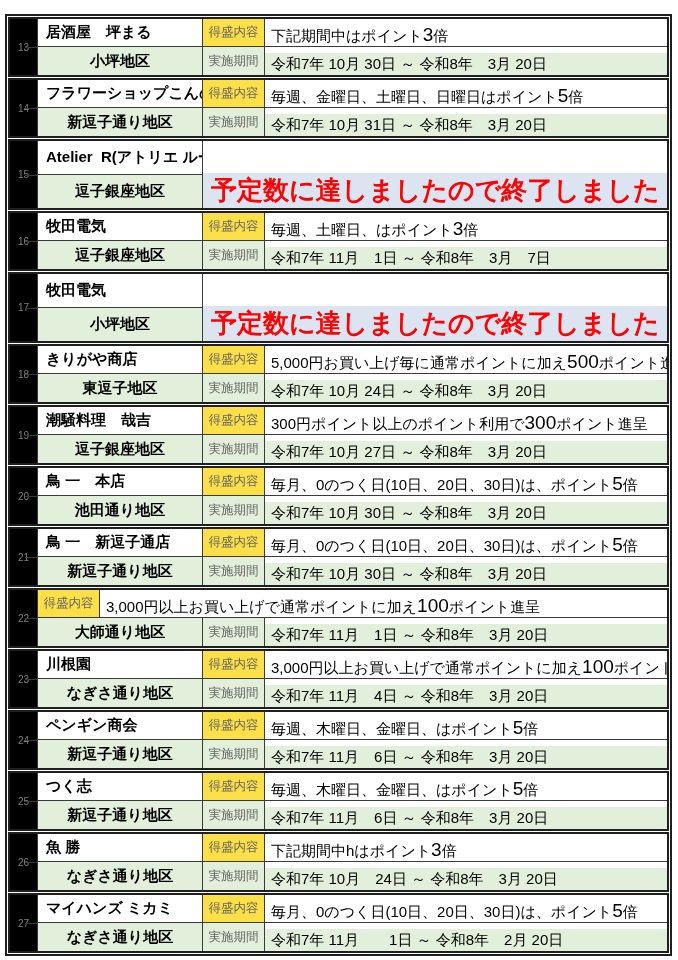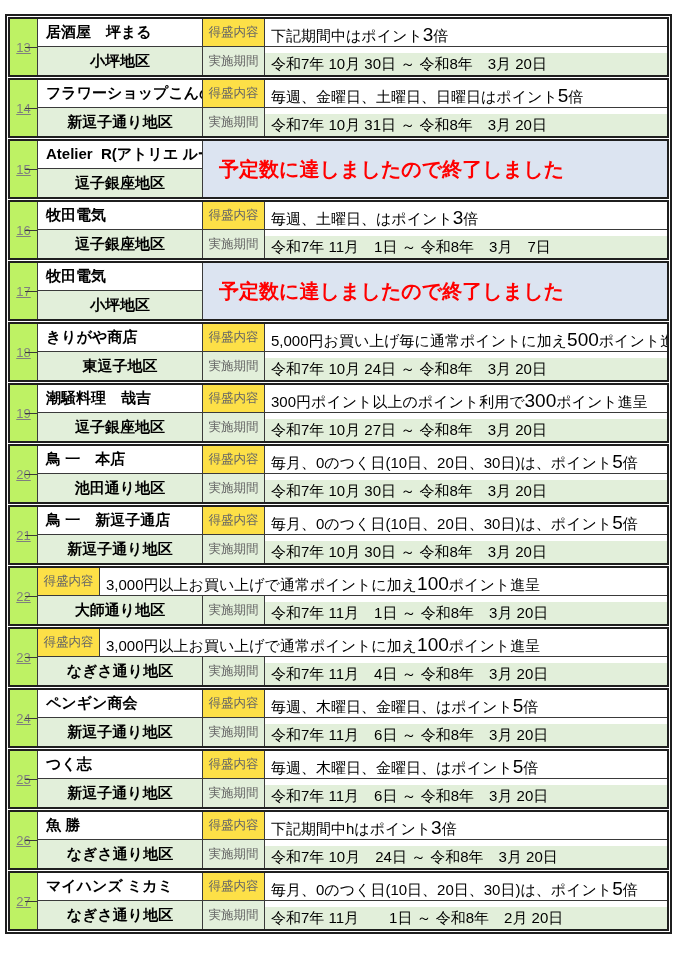--- a/index.html
+++ b/index.html
@@ -21,22 +21,22 @@
   .group{
     display:flex;
     border:2px solid var(--border);
     background:#ffffff;
   }
   .group + .group{ margin-top:1px; }
   .num-cell{
     width:28px; flex:0 0 28px;
     border-right:1px solid var(--inner);
     display:flex; align-items:center; justify-content:center;
-    color:var(--rownum); font-size:13px;
-    position:relative; background:#bef264;text-decoration:underline;
+    color:var(--rownum); font-size:10px;
+    position:relative; background:#000000;
   }
   .num-cell::after{
     content:""; position:absolute; right:0; top:50%; width:45%; height:1px;
     background:var(--inner);
   }
   .group-body{ flex:1 1 auto; display:flex; flex-direction:column; min-width:0;text-align:right; }
   .subrow{ display:flex; height:28px; }
   .subrow.top{ border-bottom:1px solid var(--inner); }
   .shop-cell, .district-cell{
     width:165px; flex:0 0 165px;
@@ -65,23 +65,23 @@
   .bignum{ font-size:19px; line-height:1; }
   
   .ended-body{ flex:1 1 auto; display:flex; min-width:0; }
   .left-col{ width:165px; flex:0 0 165px; display:flex; flex-direction:column; border-right:1px solid var(--inner); }
   .left-col .shop-cell, .left-col .district-cell{ width:100%; flex:1 1 auto; border-right:none; height:28px; }
   .left-col .shop-cell{ border-bottom:1px solid var(--inner); }
   .ended-cell{
     flex:1 1 auto; min-width:0;
     background:var(--blue);
     display:flex; align-items:center;
-    padding-left:16px;
-    color:var(--red); font-weight:bold; font-size:20px;
-    white-space:pre; overflow:hidden;
+    padding-left:8px;
+    color:var(--red); font-weight:bold; font-size:26px;
+    white-space:pre; overflow:hidden;margin-top:32px;
   }
 </style>
 </head>
 <body>
 
 <div class="table-outer" id="table-root">
   <div class="group">
     <div class="num-cell">13</div>
     <div class="group-body">
       <div class="subrow top">
@@ -227,20 +227,21 @@
         <div class="label-cell">実施期間</div>
         <div class="content-cell"><span class="txt">令和7年 11月　1日 ～ 令和8年　3月 20日</span></div>
       </div>
     </div>
   </div>
 
   <div class="group">
     <div class="num-cell">23</div>
     <div class="group-body">
       <div class="subrow top">
+        <div class="shop-cell">川根園</div>
         <div class="label-cell">得盛内容</div>
         <div class="content-cell"><span class="txt"><span>3,000円以上お買い上げで通常ポイントに加え</span><span class="bignum">100</span><span>ポイント進呈</span></span></div>
       </div>
       <div class="subrow bottom">
         <div class="district-cell">なぎさ通り地区</div>
         <div class="label-cell">実施期間</div>
         <div class="content-cell"><span class="txt">令和7年 11月　4日 ～ 令和8年　3月 20日</span></div>
       </div>
     </div>
   </div>

